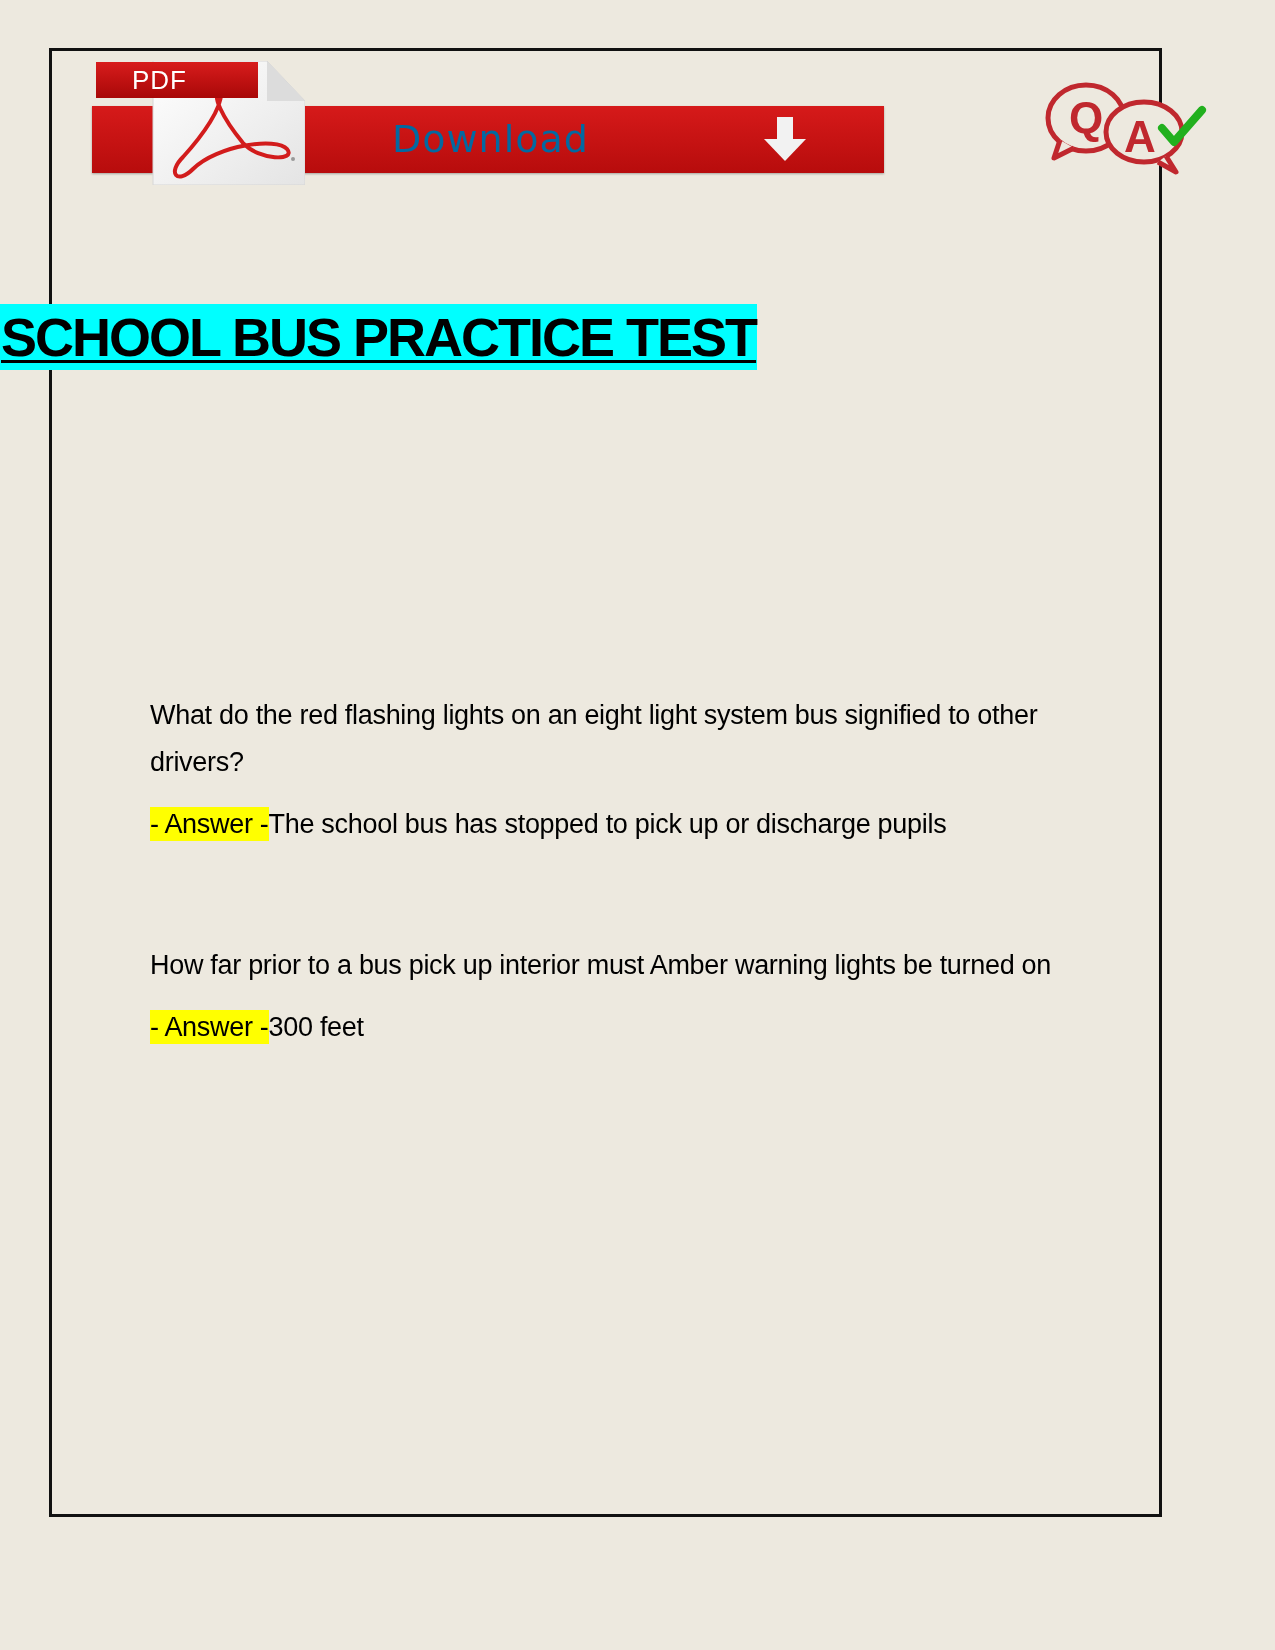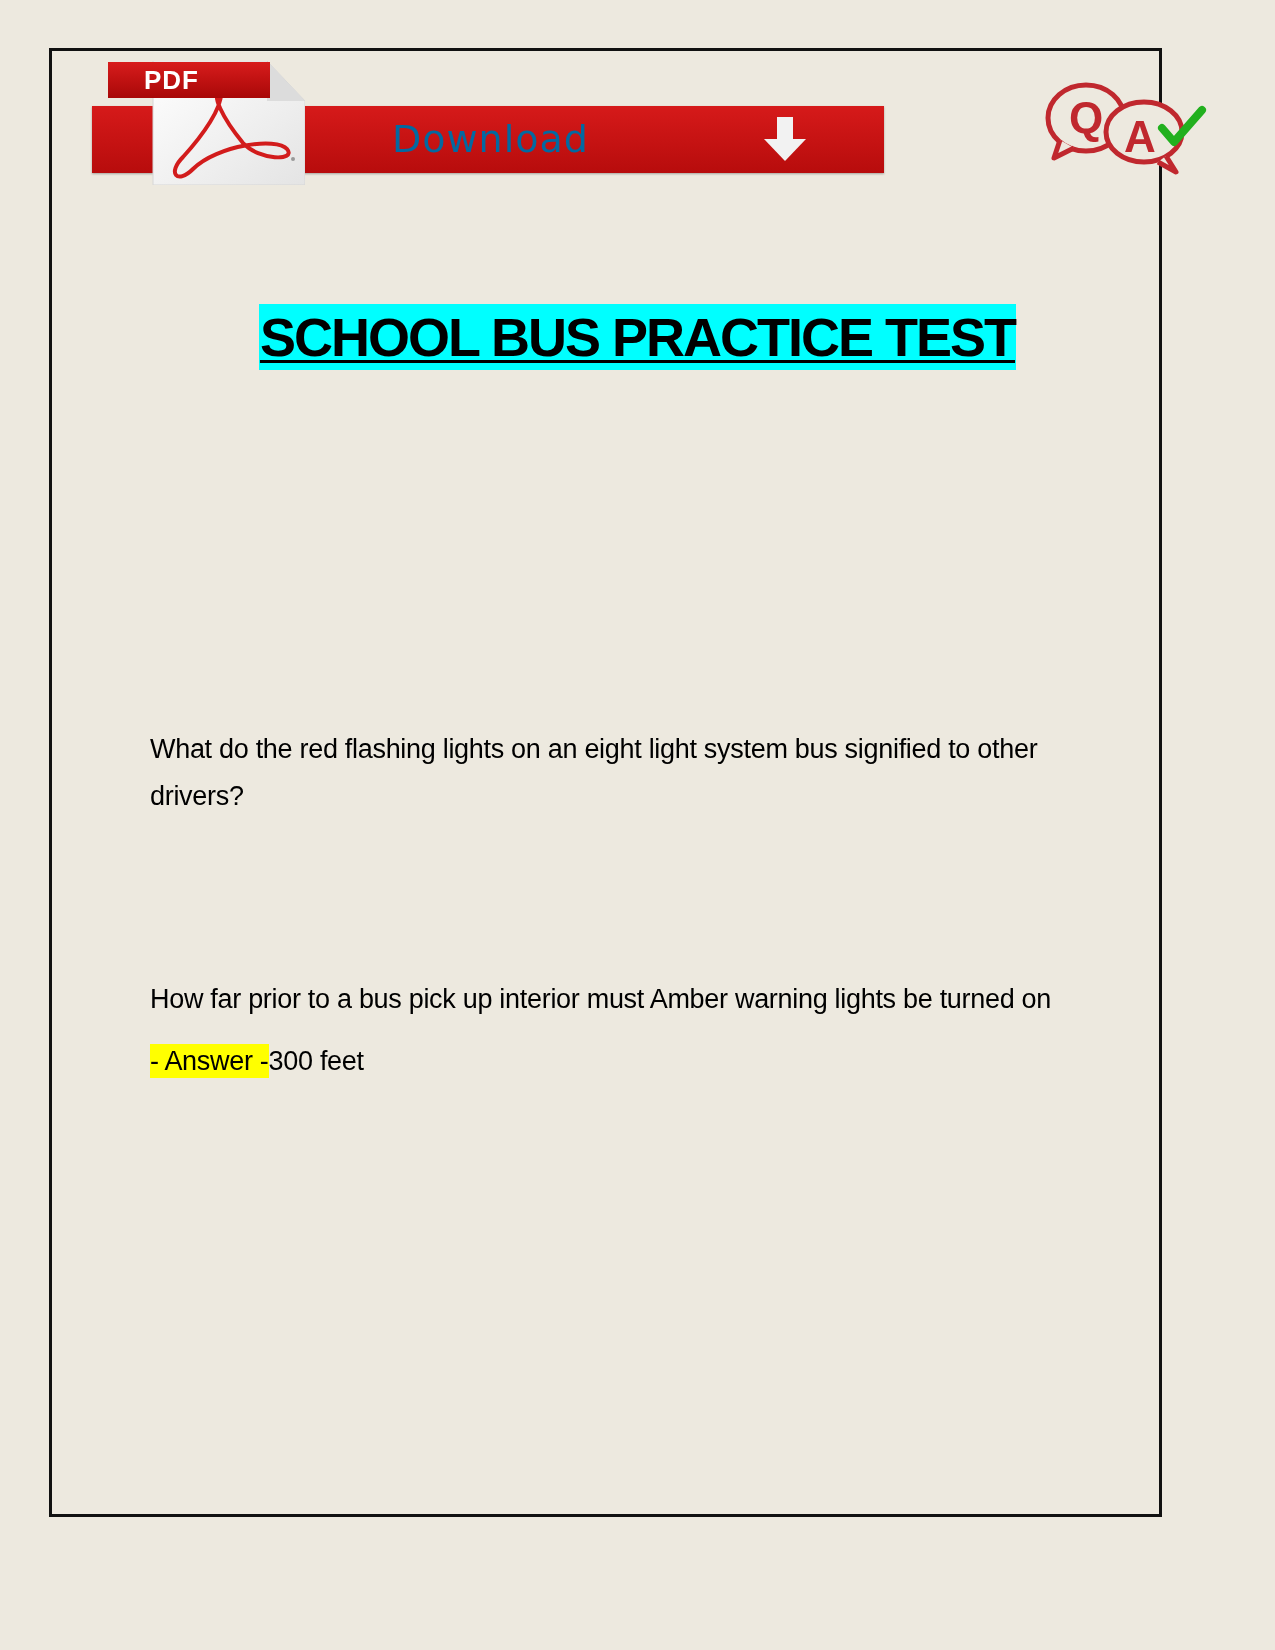--- a/index.html
+++ b/index.html
@@ -44,43 +44,42 @@
       left: 668px; top: 58px;
       width: 50px; height: 50px;
     }
     .pdf-doc {
       position: absolute;
       left: 55px; top: 4px;
       width: 158px; height: 124px;
     }
     .pdf-tab {
       position: absolute;
-      left: 16px; top: 5px;
+      left: 4px; top: 5px;
       width: 162px; height: 36px;
       background: linear-gradient(#d81c1c, #a80808);
       color: #fff;
-      font-weight: bold;
+      font-weight: normal;
       font-size: 26px;
       line-height: 36px;
       padding-left: 36px;
       box-sizing: border-box;
       letter-spacing: 1px;
     }
     
     .qa-logo {
       position: absolute;
       left: 1040px; top: 78px;
       width: 170px; height: 100px;
     }
     
     .title-block {
       position: absolute;
       left: 0; top: 304px;
       width: 1275px;
-      text-align: center;
     }
     .title-line {
       display: inline-block;
       background: #00ffff;
       color: #000;
       font-family: "Liberation Sans", sans-serif;
       font-weight: bold;
       font-size: 54px;
       line-height: 66px;
       letter-spacing: -2px;
@@ -88,21 +87,21 @@
       text-decoration-thickness: 3px;
       text-underline-offset: 4px;
       padding: 0 1px;
       margin-bottom: 35px;
       white-space: nowrap;
     }
     .title-row { height: 101px; }
     
     .qa-list {
       position: absolute;
-      left: 150px; top: 726px;
+      left: 150px; top: 692px;
       width: 980px;
       font-family: "Liberation Sans", sans-serif;
       color: #000;
     }
     .qa-item { height: 250px; }
     .question {
       font-size: 27px;
       line-height: 47px;
       margin: 0;
       letter-spacing: -0.3px;
@@ -158,20 +157,23 @@
   <path d="M122,50 L134,64 L162,32" fill="none" stroke="#22b01e" stroke-width="8" stroke-linecap="round" stroke-linejoin="round"></path>
 </svg>
 
 <div class="title-block">
   <div class="title-row"><span class="title-line">SCHOOL BUS PRACTICE TEST</span></div>
 </div>
 
 <div class="qa-list">
   <div class="qa-item">
     <p class="question">What do the red flashing lights on an eight light system bus signified to other drivers?</p>
+    <div class="answer">
+      <span class="answer-label">- Answer -</span><span>The school bus has stopped to pick up or discharge pupils</span>
+    </div>
   </div>
   <div class="qa-item">
     <p class="question">How far prior to a bus pick up interior must Amber warning lights be turned on</p>
     <div class="answer">
       <span class="answer-label">- Answer -</span><span>300 feet</span>
     </div>
   </div>
 </div>
 
 </body></html>

